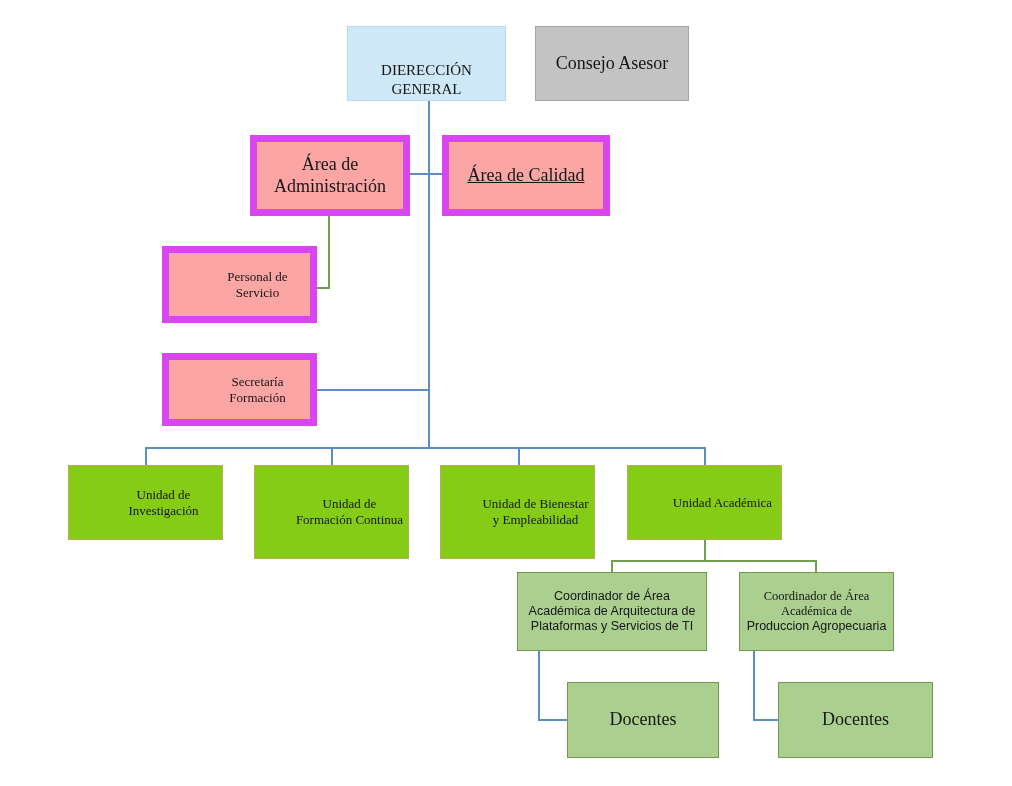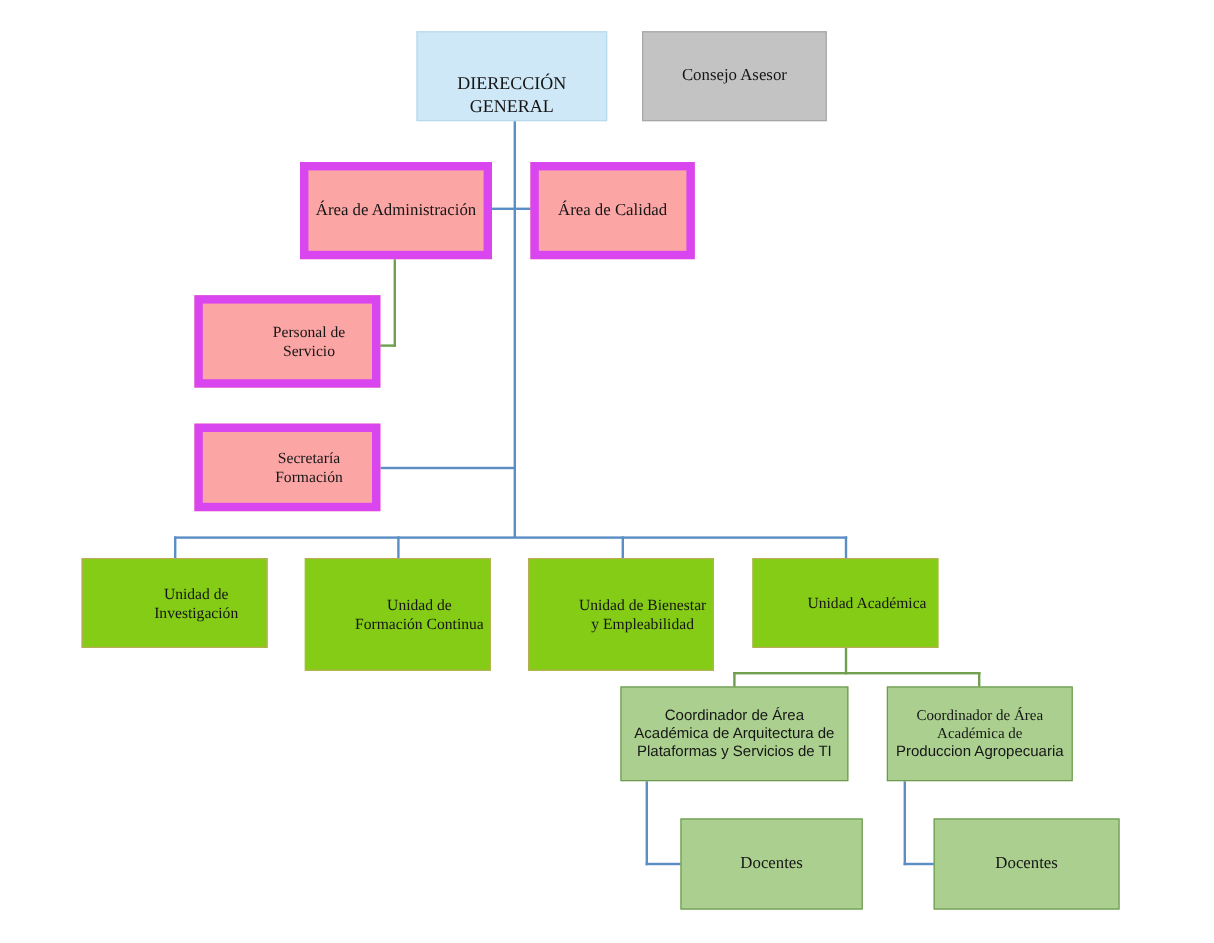--- a/index.html
+++ b/index.html
@@ -33,21 +33,21 @@
   .fill-lightblue { background: #cfe8f7; border: 1px solid #b9d9ec; }
   .fill-blue      { background: #fca5a5; border: 7px solid #d946ef; }
   .fill-gray      { background: #c3c3c3; border: 1px solid #a6a6a6; }
   .fill-yellow    { background: #84cc16; border: 1px solid #b8ad54; }
   .fill-green     { background: #aacf8e; border: 1px solid #6f9a50; }
 
   .serif   { font-family: "Liberation Serif", serif; }
   .sans    { font-family: "Liberation Sans", sans-serif; }
 
   .fs-15 { font-size: 15px; align-items: flex-end; }
-  .fs-14 { font-size: 14px; text-align: center; }
+  .fs-14 { font-size: 18px; text-align: center; }
   .fs-13 { font-size: 13px; padding-left: 40px; }
   .fs-12 { font-size: 12.5px; }
 
   
   .conn {
     position: absolute;
     z-index: 1;
   }
   .conn-blue  { background: #5b8ec4; }
   .conn-green { background: #70a04f; }
@@ -90,21 +90,21 @@
   </div>
 
   <div class="node fill-gray serif fs-14" style="left:535px; top:26px; width:154px; height:75px;">
     <span>Consejo Asesor</span>
   </div>
 
   <div class="node fill-blue serif fs-14" style="left:250px; top:135px; width:160px; height:81px;">
     <span>Área de Administración</span>
   </div>
 
-  <div class="node fill-blue serif fs-14" style="left:442px; top:135px; width:137px; height:81px;">
+  <div class="node fill-blue serif fs-14" style="left:442px; top:135px; width:168px; height:81px;text-decoration:underline;">
     <span>Área de Calidad</span>
   </div>
 
   <div class="node fill-blue serif fs-13" style="left:162px; top:246px; width:155px; height:77px;">
     <span>Personal de Servicio</span>
   </div>
 
   <div class="node fill-blue serif fs-13" style="left:162px; top:353px; width:155px; height:73px;">
     <span>Secretaría Formación</span>
   </div>

